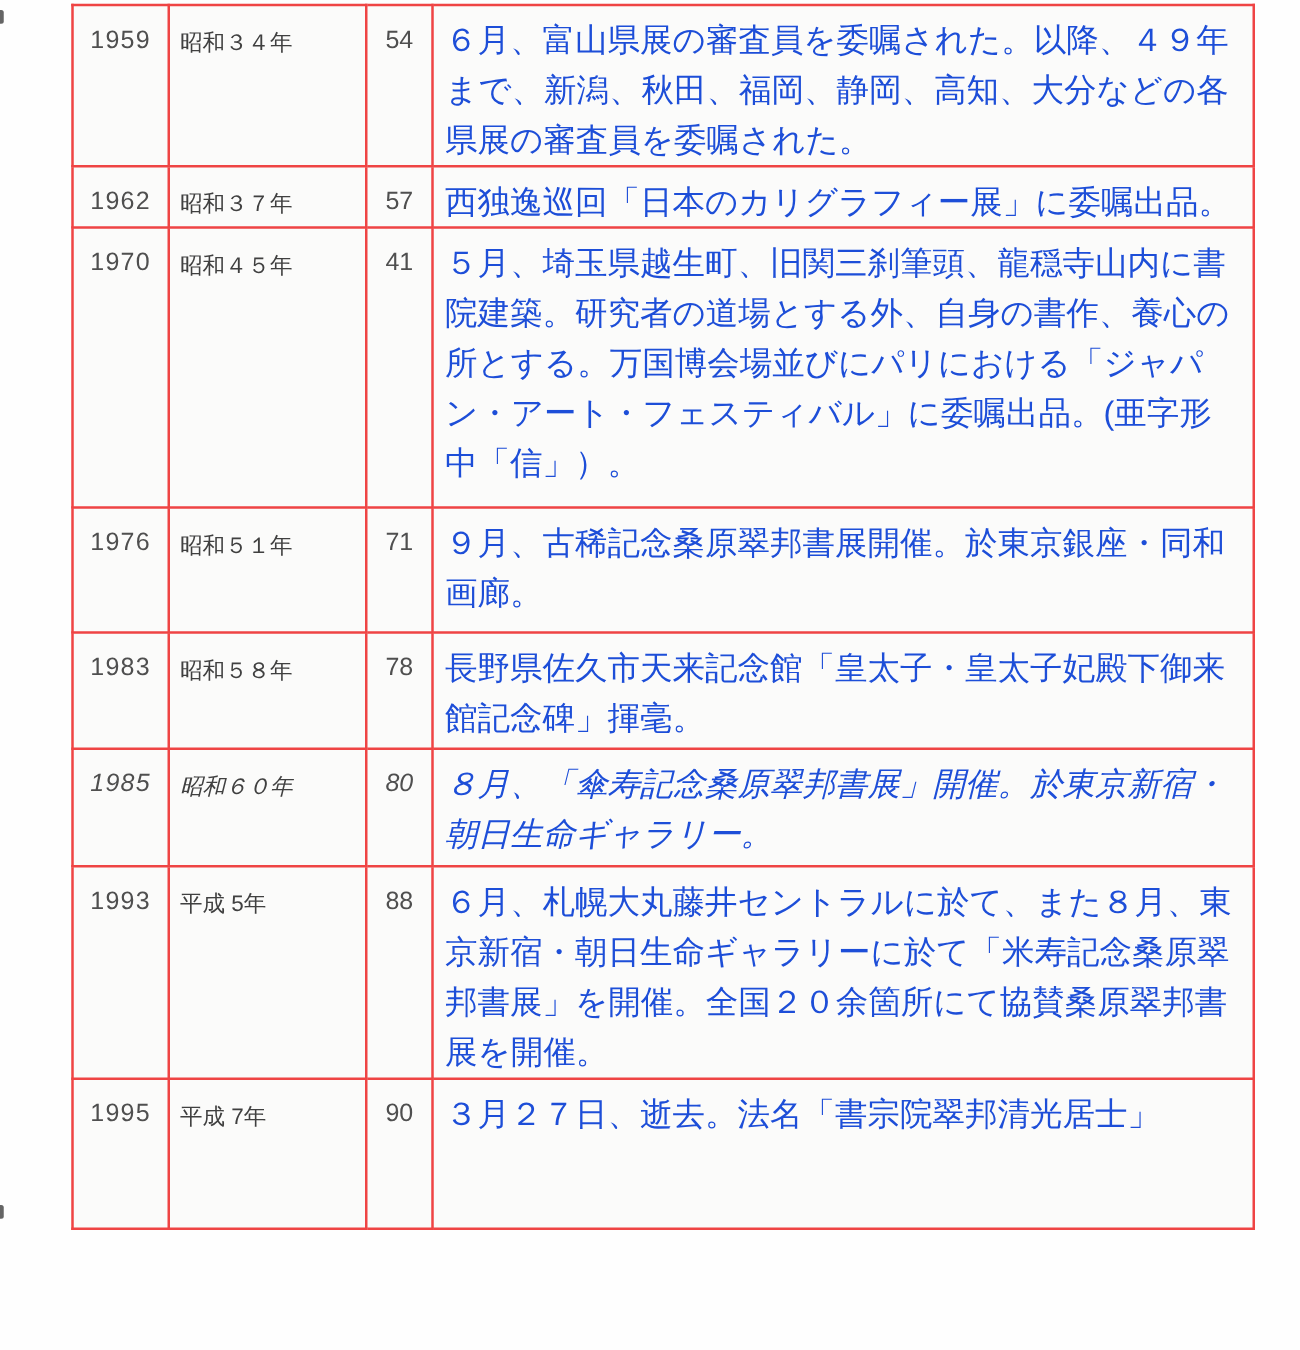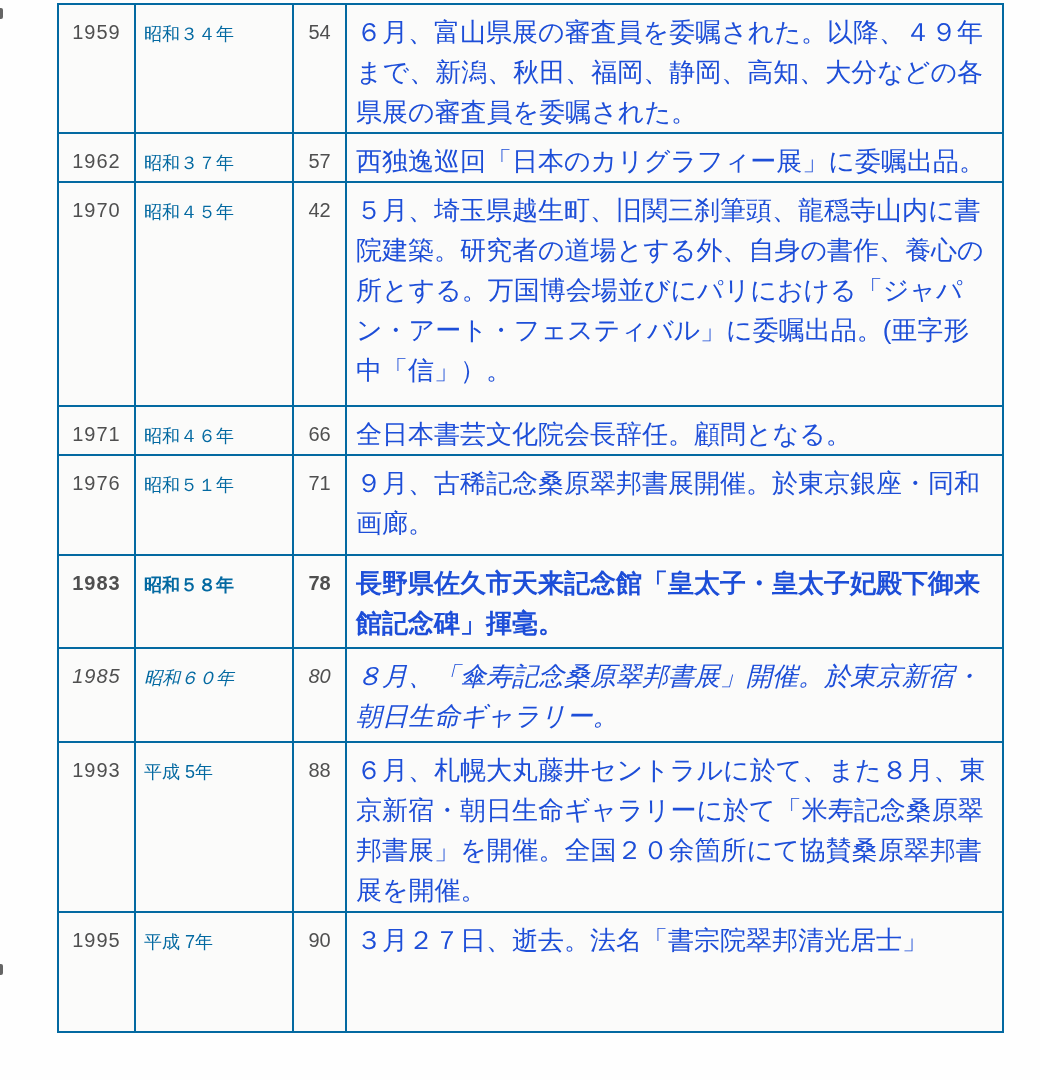--- a/index.html
+++ b/index.html
@@ -22,35 +22,35 @@
   table.chronology {
     position: absolute;
     left: 57px;
     top: 3px;
     width: 945px;
     border-collapse: collapse;
     table-layout: fixed;
     background: #fbfbfa;
   }
   table.chronology td {
-    border: 2px solid #0369a1;
+    border: 2px solid #ef4444;
     vertical-align: top;
     background: #fbfbfa;
     overflow: hidden;
   }
   td.year {
     font-size: 20px;
     color: #4f4f4f;
     text-align: center;
     padding-top: 16px;
     letter-spacing: 1px;
   }
   td.era {
     font-size: 18px;
-    color: #0369a1;
+    color: #404040;
     text-align: left;
     padding: 17px 2px 0 8px;
     white-space: nowrap;
     margin-top: 24px;
   }
   td.age {
     font-size: 20px;
     color: #4f4f4f;
     text-align: center;
     padding-top: 16px;
@@ -62,21 +62,21 @@
     padding: 7px 8px 0 9px;
     text-align: left;
   }
   
   tr.r0 { height: 129px; }
   tr.r1 { height: 41px; }
   tr.r2 { height: 224px; }
   tr.r3 { height: 48px; }
   tr.r4 { height: 134px; }
   tr.r5 { height: 100px; }
-  tr.r6 { height: 93px; font-weight: bold; }
+  tr.r6 { height: 93px; }
   tr.r7 { height: 94px; font-style: italic; }
   tr.r8 { height: 170px; }
   tr.r9 { height: 120px; } 
   .edge-mark {
     position: absolute;
     left: 0;
     width: 3px;
     height: 11px;
     background: #4a4a4a;
     border-radius: 0 2px 2px 0;
@@ -109,28 +109,22 @@
       </tr>
       <tr class="r1">
         <td class="year">1962</td>
         <td class="era">昭和３７年</td>
         <td class="age">57</td>
         <td class="desc">西独逸巡回「日本のカリグラフィー展」に委嘱出品。</td>
       </tr>
       <tr class="r2">
         <td class="year">1970</td>
         <td class="era">昭和４５年</td>
-        <td class="age">42</td>
+        <td class="age">41</td>
         <td class="desc">５月、埼玉県越生町、旧関三刹筆頭、龍穏寺山内に書院建築。研究者の道場とする外、自身の書作、養心の所とする。万国博会場並びにパリにおける「ジャパン・アート・フェスティバル」に委嘱出品。(亜字形中「信」）。</td>
-      </tr>
-      <tr class="r3">
-        <td class="year">1971</td>
-        <td class="era">昭和４６年</td>
-        <td class="age">66</td>
-        <td class="desc">全日本書芸文化院会長辞任。顧問となる。</td>
       </tr>
       <tr class="r5">
         <td class="year">1976</td>
         <td class="era">昭和５１年</td>
         <td class="age">71</td>
         <td class="desc">９月、古稀記念桑原翠邦書展開催。於東京銀座・同和画廊。</td>
       </tr>
       <tr class="r6">
         <td class="year">1983</td>
         <td class="era">昭和５８年</td>

